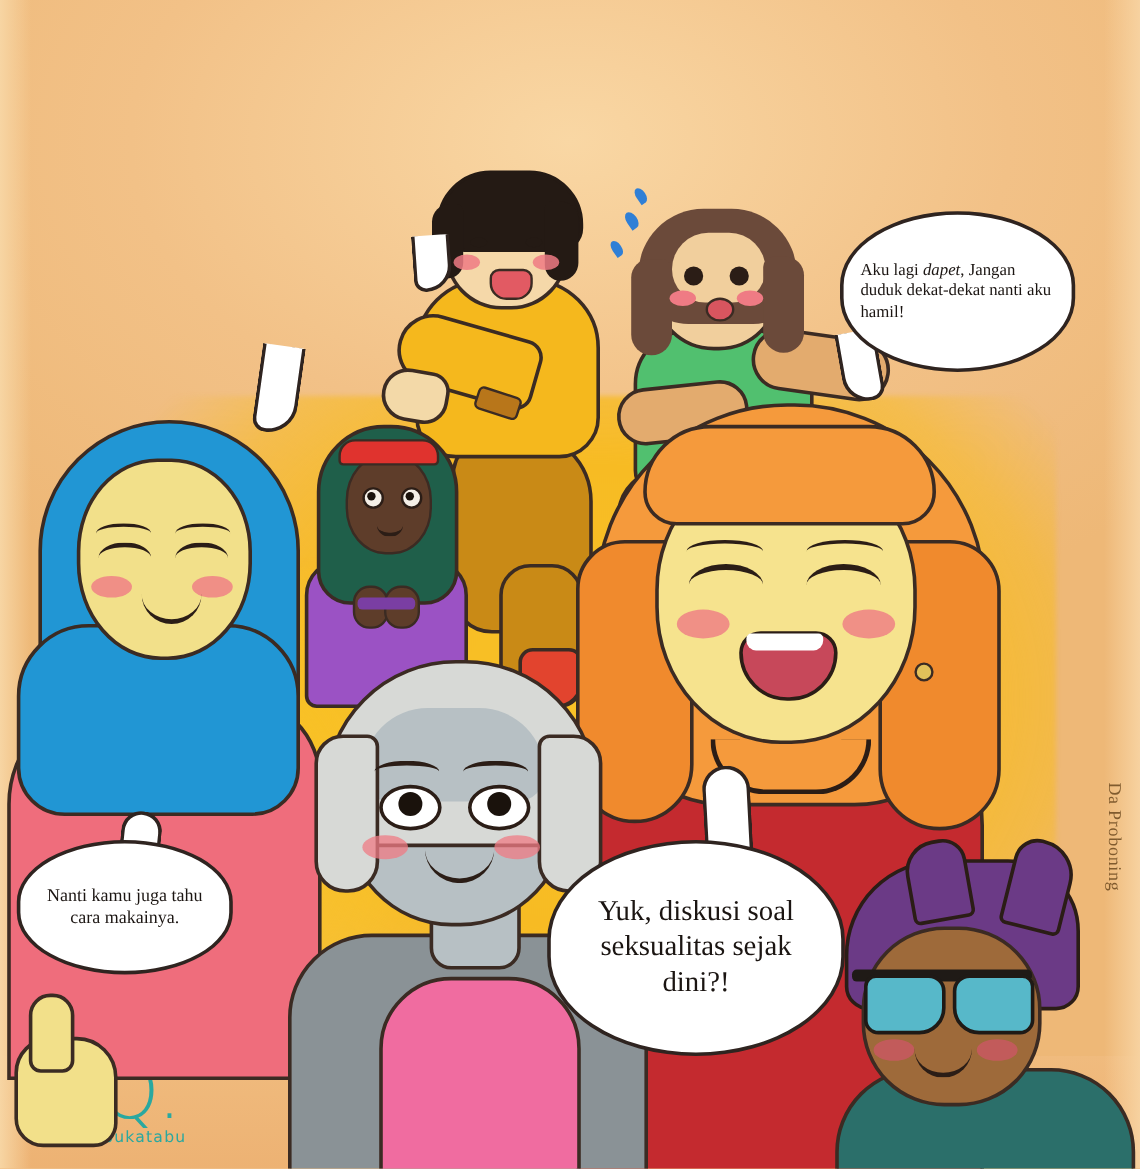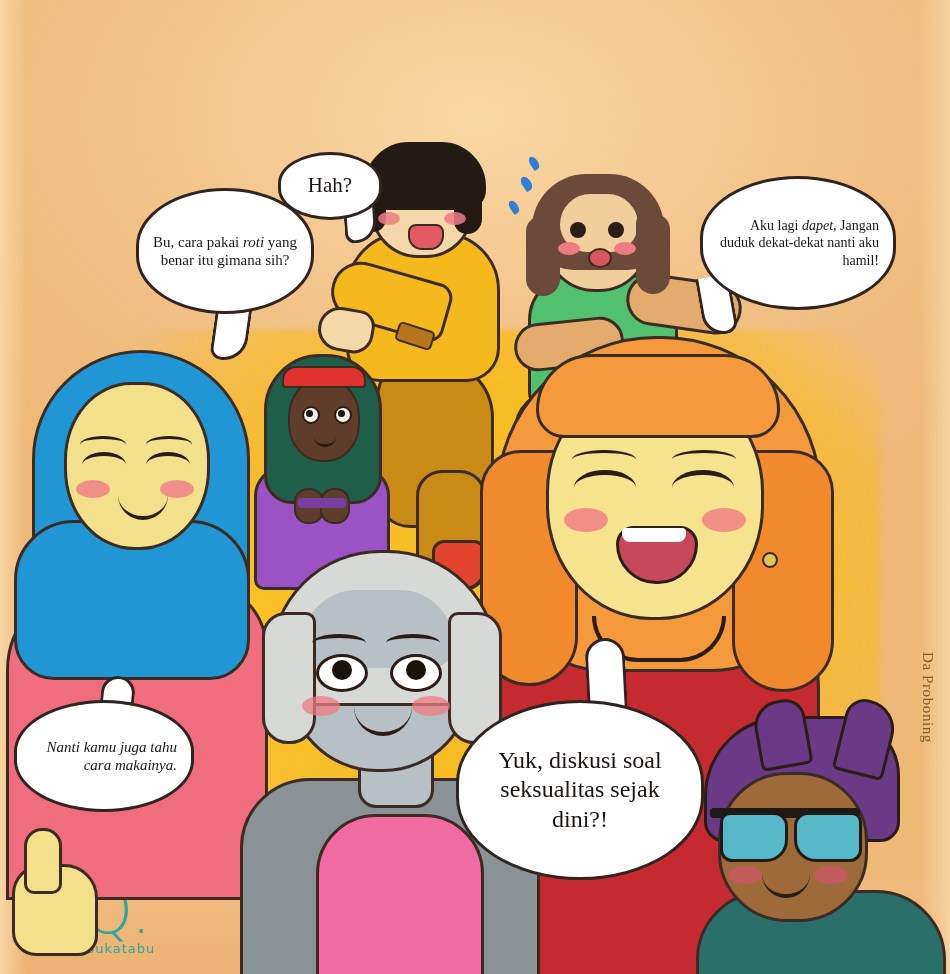--- a/index.html
+++ b/index.html
@@ -350,40 +350,32 @@
     <div style="position:absolute; left:20px; top:112px; width:62px; height:44px; background:#57b8c9; border:3px solid #1f1a16; border-radius:10px 14px 22px 12px;"></div>
     <div style="position:absolute; left:94px; top:112px; width:62px; height:44px; background:#57b8c9; border:3px solid #1f1a16; border-radius:14px 10px 12px 22px;"></div>
 
     <div style="position:absolute; left:28px; top:166px; width:34px; height:18px; background:#d2566a; border-radius:50%; opacity:.7;"></div>
     <div style="position:absolute; left:114px; top:166px; width:34px; height:18px; background:#d2566a; border-radius:50%; opacity:.7;"></div>
 
     <div style="position:absolute; left:62px; top:170px; width:48px; height:24px; border-bottom:4px solid #2b1d16; border-radius:0 0 36px 36px;"></div>
   </div>
 
   <div class="tail-fill" style="left:214px; top:288px; width:30px; height:70px; border-radius:0 0 40px 18px; transform:rotate(8deg); border-top:none;"></div>
-  <div class="bubble" style="left:136px; top:188px; width:178px; height:126px; font-size:15px; z-index:45;">
-    <span class="txt">
-      Bu, cara pakai <i>roti</i> yang benar itu gimana sih?
-    </span>
-  </div>
 
   <div class="tail-fill" style="left:344px; top:196px; width:26px; height:44px; border-radius:0 0 30px 14px; transform:rotate(-4deg); border-top:none;"></div>
-  <div class="bubble" style="left:278px; top:152px; width:104px; height:68px; font-size:21px; z-index:45;">
-    <span class="txt">Hah?</span>
-  </div>
 
   <div class="tail-fill" style="left:700px; top:276px; width:28px; height:56px; border-radius:0 0 18px 34px; transform:rotate(-10deg); border-top:none;"></div>
-  <div class="bubble" style="left:700px; top:176px; width:196px; height:134px; font-size:14px; z-index:45; text-align:right; justify-content:flex-start;">
+  <div class="bubble" style="left:700px; top:176px; width:196px; height:134px; font-size:14px; z-index:45; text-align:left; justify-content:flex-start;">
     <span class="txt">
       Aku lagi <i>dapet</i>, Jangan duduk dekat-dekat nanti aku hamil!
     </span>
   </div>
 
   <div class="tail-fill" style="left:100px; top:676px; width:28px; height:48px; border-radius:20px 20px 0 0; transform:rotate(6deg); border-bottom:none;"></div>
-  <div class="bubble" style="left:14px; top:700px; width:180px; height:112px; font-size:15px; z-index:45; text-align:right; justify-content:flex-start;font-style:italic;">
+  <div class="bubble" style="left:14px; top:700px; width:180px; height:112px; font-size:15px; z-index:45; text-align:center; justify-content:flex-start;">
     <span class="txt">Nanti kamu juga tahu cara makainya.</span>
   </div>
 
   <div class="tail-fill" style="left:586px; top:638px; width:34px; height:70px; border-radius:20px 20px 0 0; transform:rotate(-3deg); border-bottom:none;"></div>
   <div class="bubble" style="left:456px; top:700px; width:248px; height:180px; font-size:24px; z-index:46;">
     <span class="txt">Yuk, diskusi soal seksualitas sejak dini?!</span>
   </div>
 
   <div class="signature">Da Proboning</div>
 

